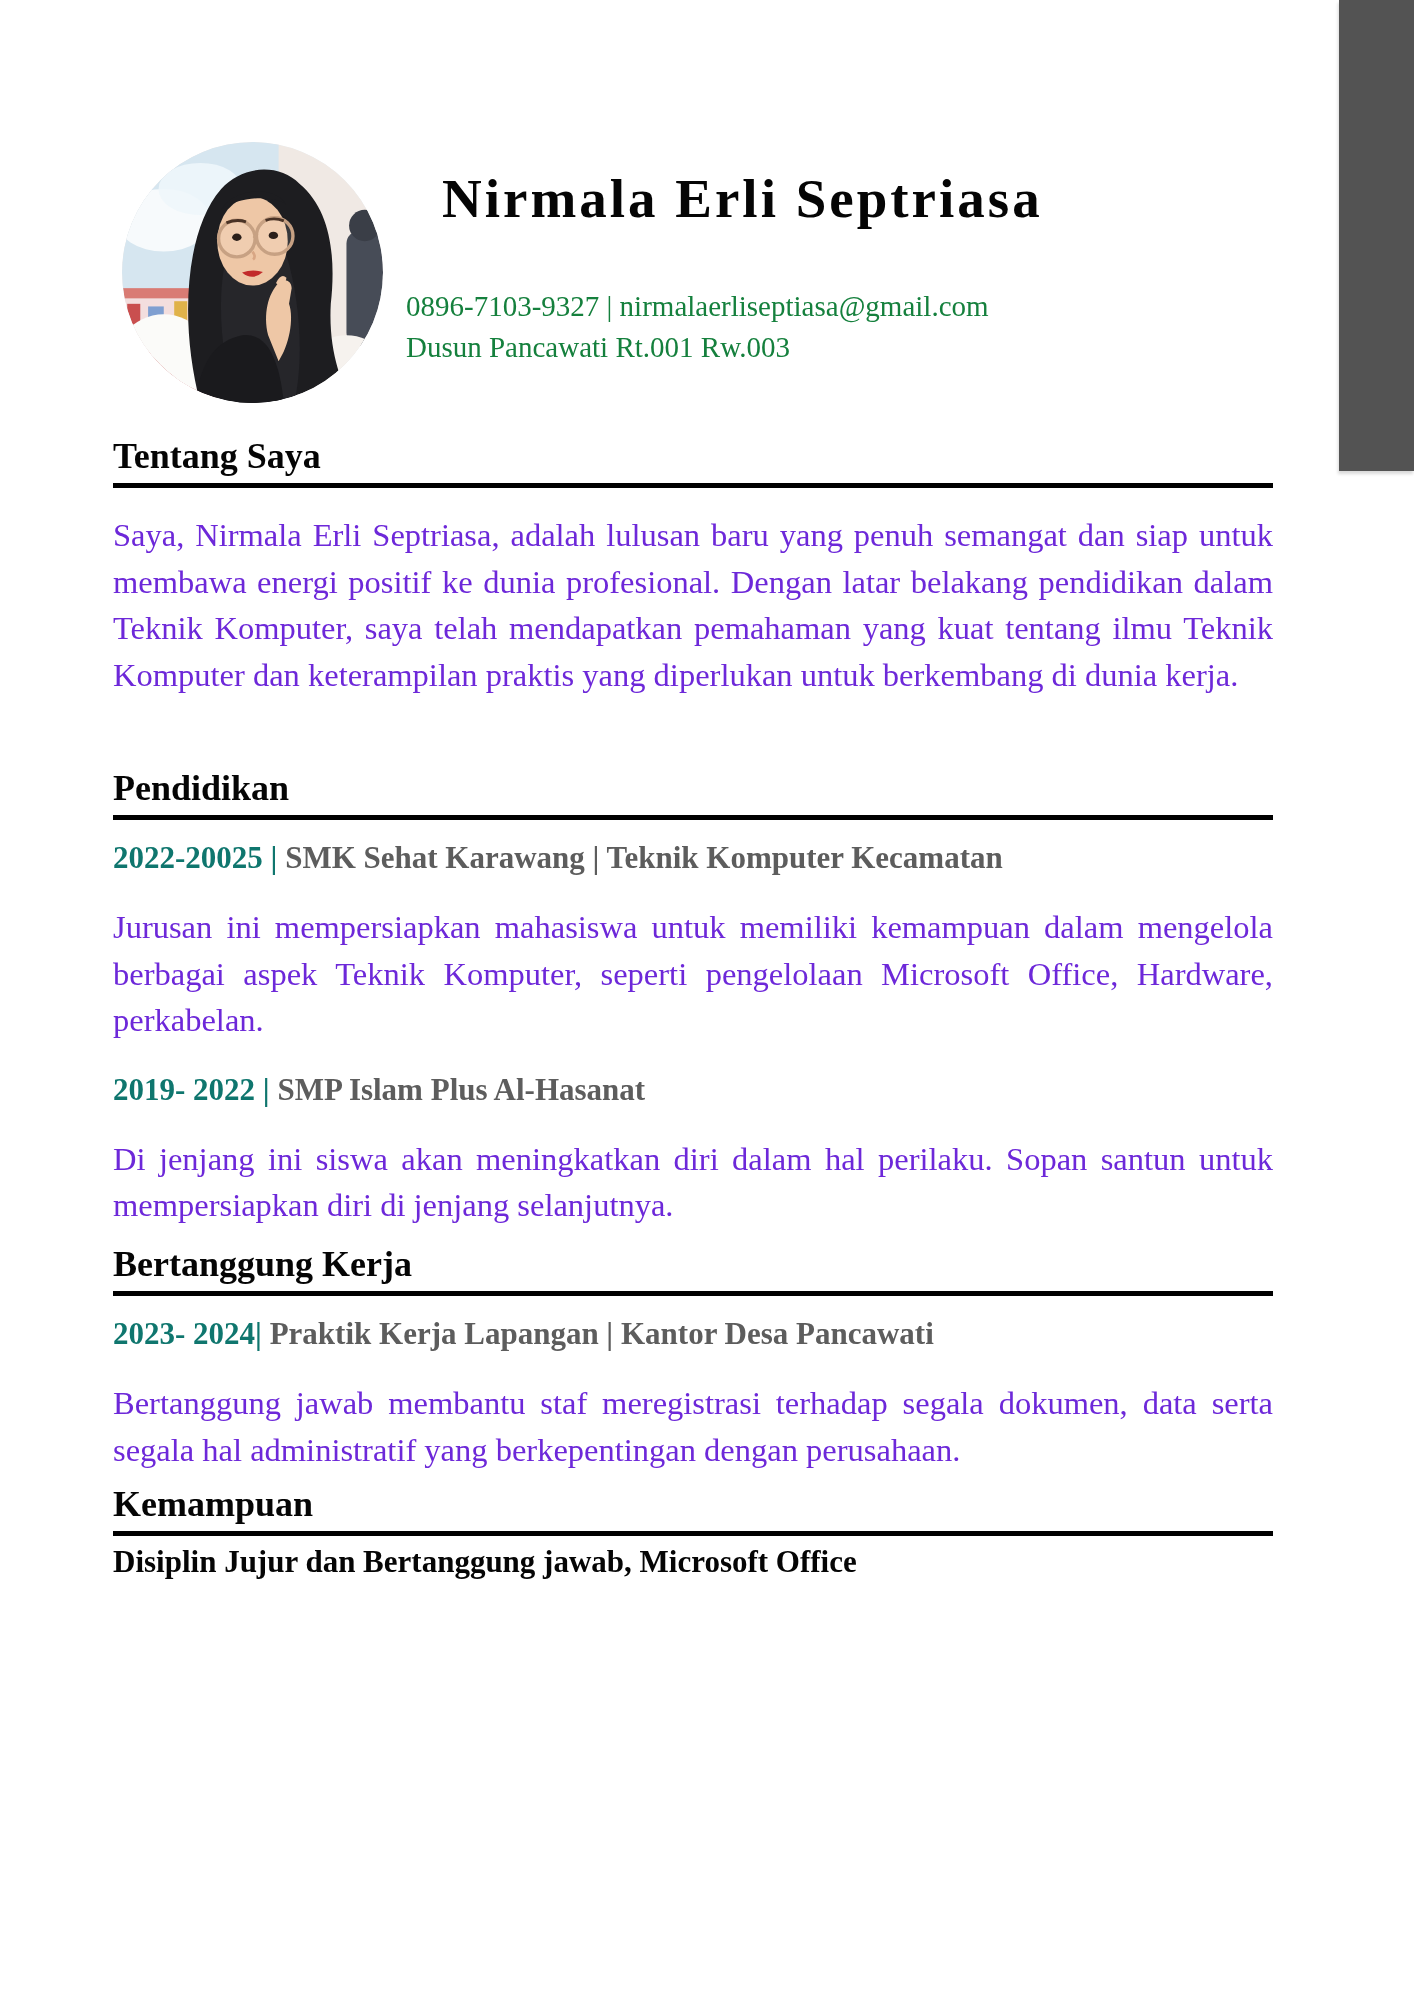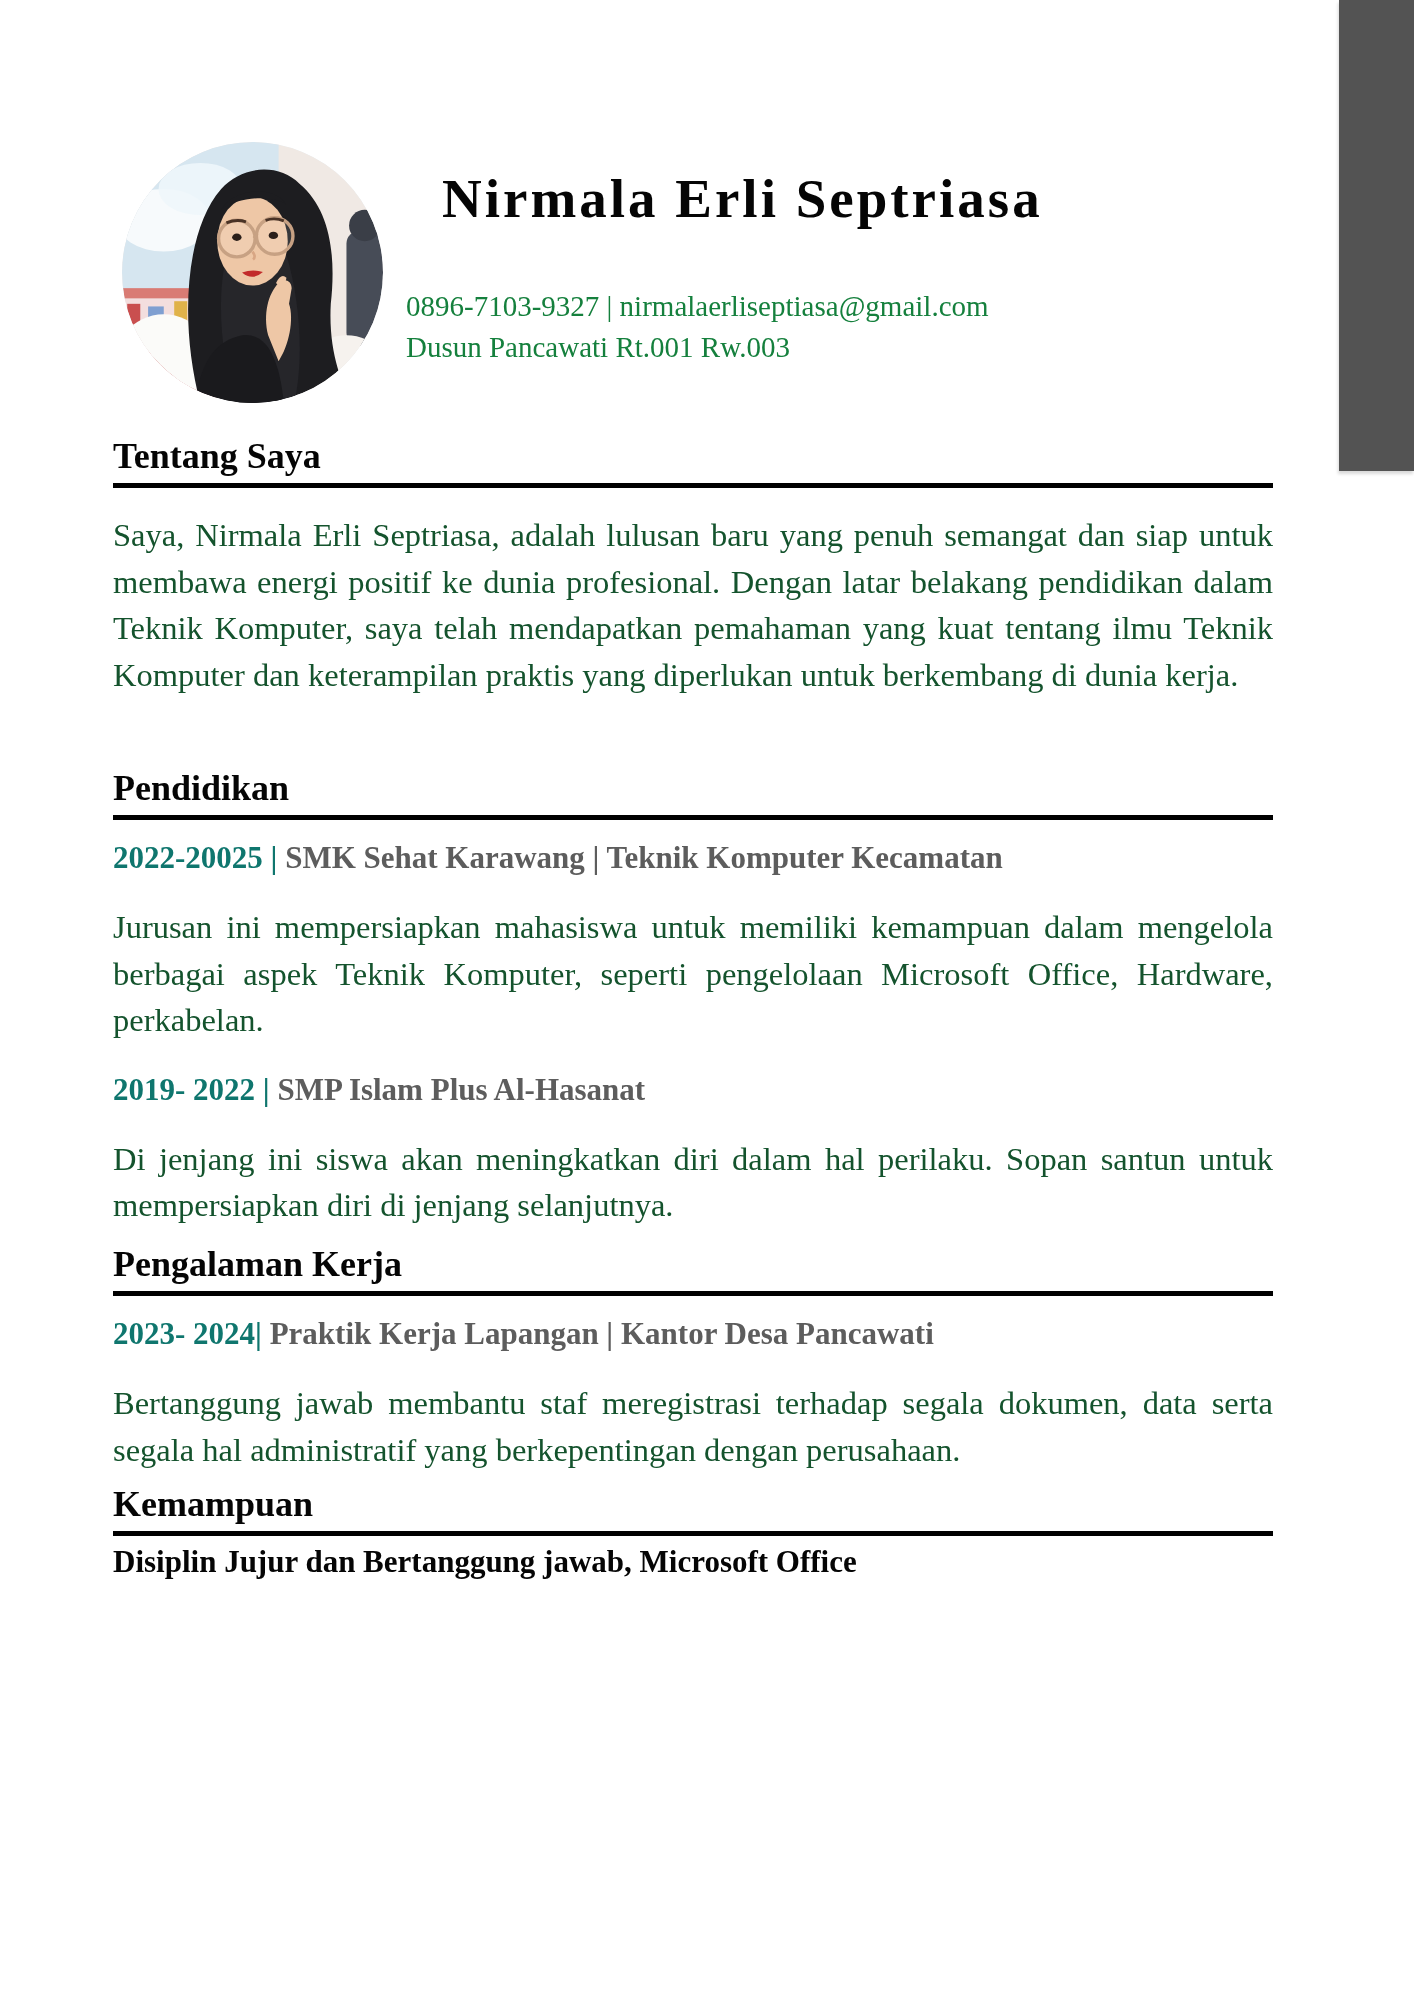--- a/index.html
+++ b/index.html
@@ -27,21 +27,21 @@
   .sec{position:absolute;left:113px;width:1160px;}
   .sec-about{top:436px;}
   .sec-edu{top:768px;}
   .sec-work{top:1244px;}
   .sec-skill{top:1484px;}
 
   h2.sec-title{margin:0;font-size:36px;line-height:40px;font-weight:700;color:#050505;}
   .rule{height:0;border-top:5px solid #000;margin-top:7px;}
 
   p.body{margin:24px 0 0 0;font-size:32.5px;line-height:46.5px;
-         text-align:justify;color:#14532d;}
+         text-align:justify;color:#6d28d9;}
   p.body-edu{margin-top:26px;}
 
   .item-h{margin:18px 0 0 0;font-size:31px;line-height:40px;font-weight:700;}
   .item-h.later{margin-top:26px;}
   .item-period{color:#0f766e;}
   .item-title{color:#5d5d5d;}
 
   .skills-line{margin:5px 0 0 0;font-size:31px;line-height:42px;font-weight:700;color:#050505;}
 </style>
 </head>
@@ -125,21 +125,21 @@
     <div class="rule"></div>
 
     <h3 class="item-h"><span class="item-period">2022-20025 | </span><span class="item-title">SMK Sehat Karawang | Teknik Komputer Kecamatan</span></h3>
     <p class="body body-edu">Jurusan ini mempersiapkan mahasiswa untuk memiliki kemampuan dalam mengelola berbagai aspek Teknik Komputer, seperti pengelolaan Microsoft Office, Hardware, perkabelan.</p>
 
     <h3 class="item-h later"><span class="item-period">2019- 2022 | </span><span class="item-title">SMP Islam Plus Al-Hasanat</span></h3>
     <p class="body body-edu">Di jenjang ini siswa akan meningkatkan diri dalam hal perilaku. Sopan santun untuk mempersiapkan diri di jenjang selanjutnya.</p>
   </section>
 
   <section class="sec sec-work">
-    <h2 class="sec-title">Pengalaman Kerja</h2>
+    <h2 class="sec-title">Bertanggung Kerja</h2>
     <div class="rule"></div>
 
     <h3 class="item-h"><span class="item-period">2023- 2024| </span><span class="item-title">Praktik Kerja Lapangan | Kantor Desa Pancawati</span></h3>
     <p class="body body-edu">Bertanggung jawab membantu staf meregistrasi terhadap segala dokumen, data serta segala hal administratif yang berkepentingan dengan perusahaan.</p>
   </section>
 
   <section class="sec sec-skill">
     <h2 class="sec-title">Kemampuan</h2>
     <div class="rule"></div>
     <p class="skills-line">Disiplin Jujur dan Bertanggung jawab, Microsoft Office</p>

